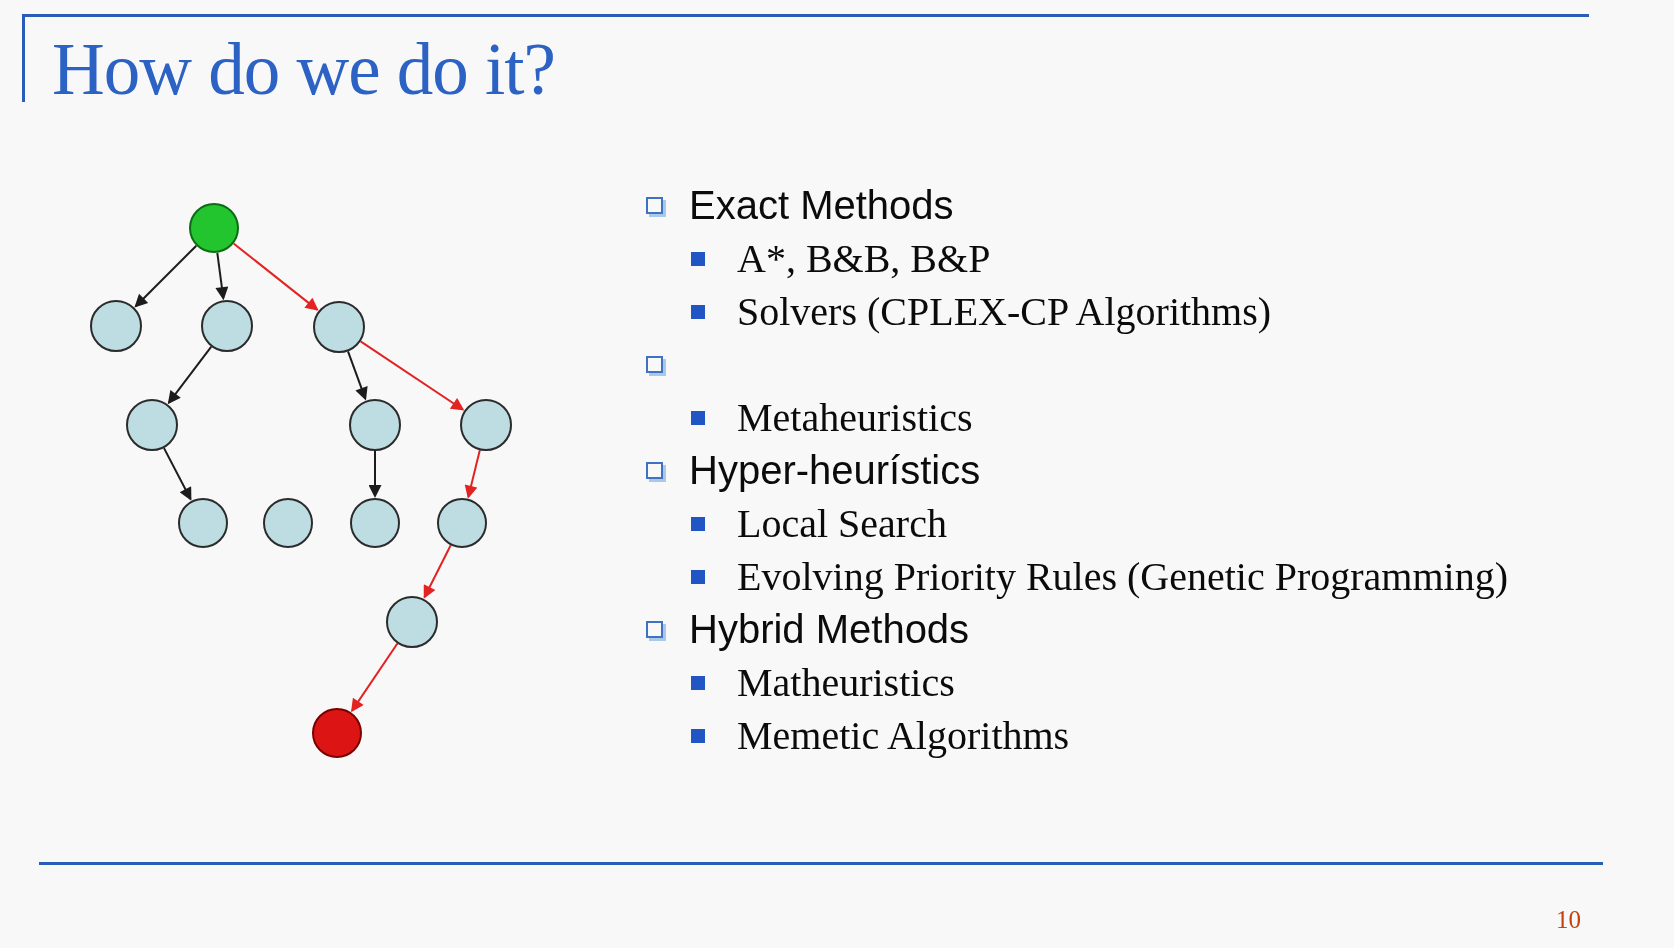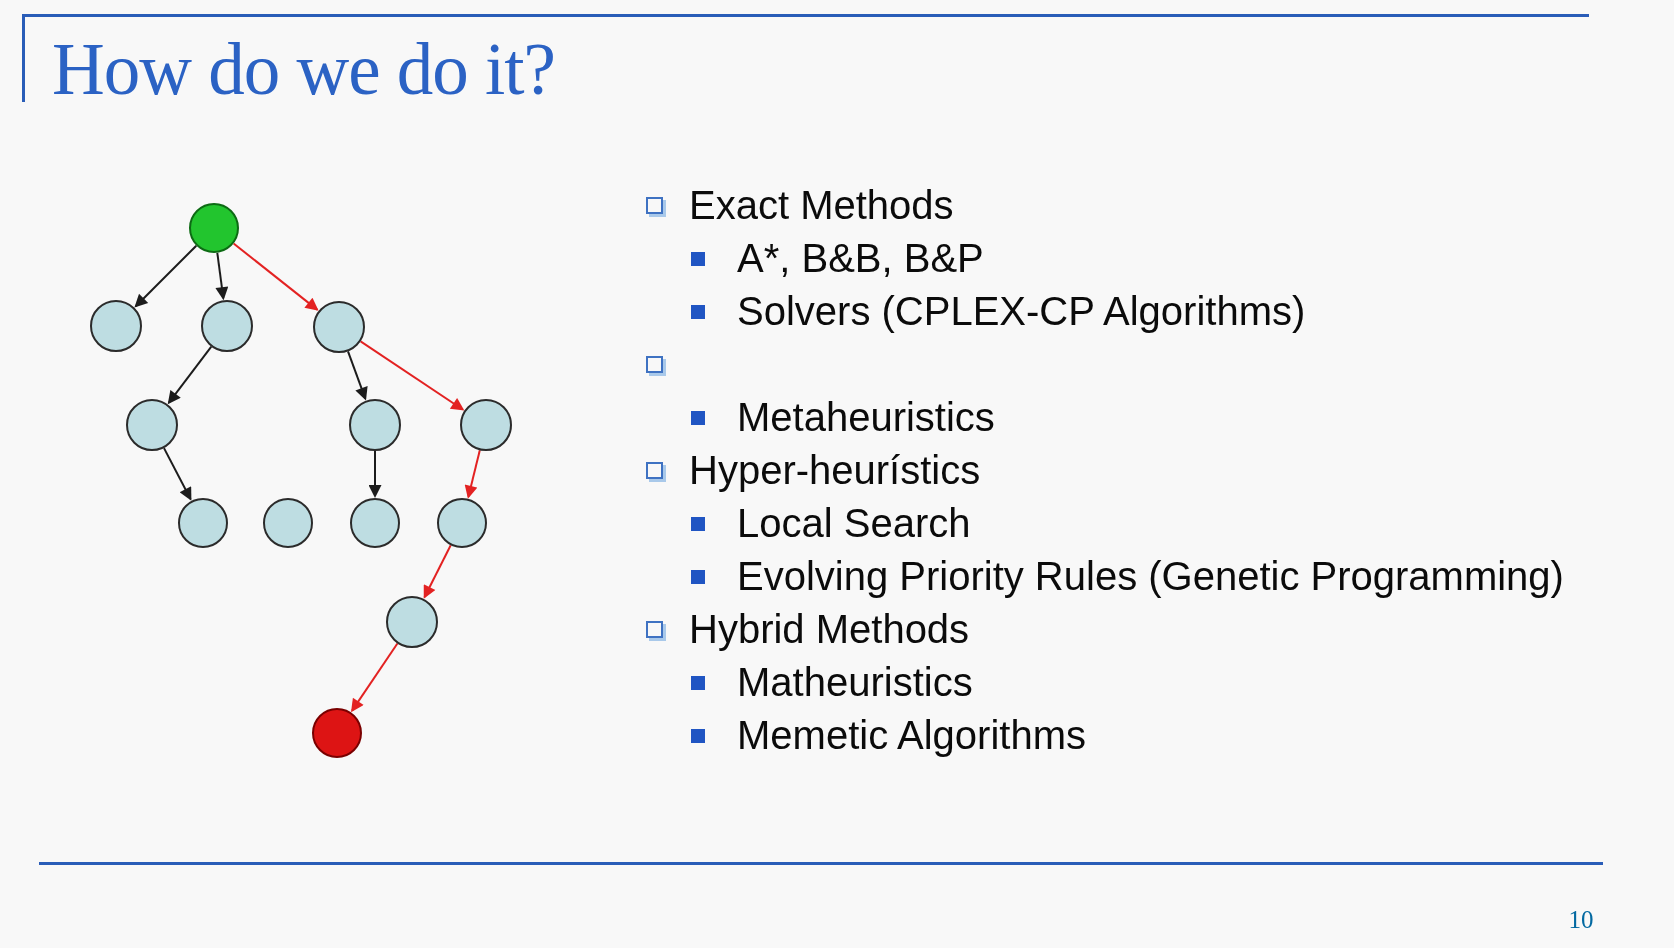--- a/index.html
+++ b/index.html
@@ -43,21 +43,21 @@
     left: 640px; top: 179px;
     width: 1030px;
   }
   .row {
     height: 53px;
     display: flex;
     align-items: center;
     white-space: nowrap;
   }
   .row.main { padding-left: 6px; text-align: right; }
-  .row.sub  { padding-left: 51px; }
+  .row.sub  { padding-left: 51px; font-family: Liberation Serif, serif; }
   .bullet-hollow {
     flex: 0 0 auto;
     width: 13px; height: 13px;
     border: 2px solid #3f72c2;
     background: #f8f8f8;
     box-shadow: 3px 3px 0 0 #a9c9ea;
     margin-right: 26px;
   }
   .bullet-solid {
     flex: 0 0 auto;
@@ -72,24 +72,24 @@
   .bottom-rule {
     position: absolute;
     left: 39px; top: 862px;
     width: 1564px; height: 3px;
     background: #2a5db8;
   }
   .page-number {
     position: absolute;
     left: 1556px; top: 906px;
     width: 50px;
-    text-align: center;
+    text-align: left;
     font-family: "Liberation Serif", serif;
     font-size: 25px;
-    color: #0369a1;
+    color: #c2410c;
   }
 </style>
 </head>
 <body>
 
 <div class="slide">
 
   <div class="top-rule"></div>
   <div class="left-rule"></div>
 

